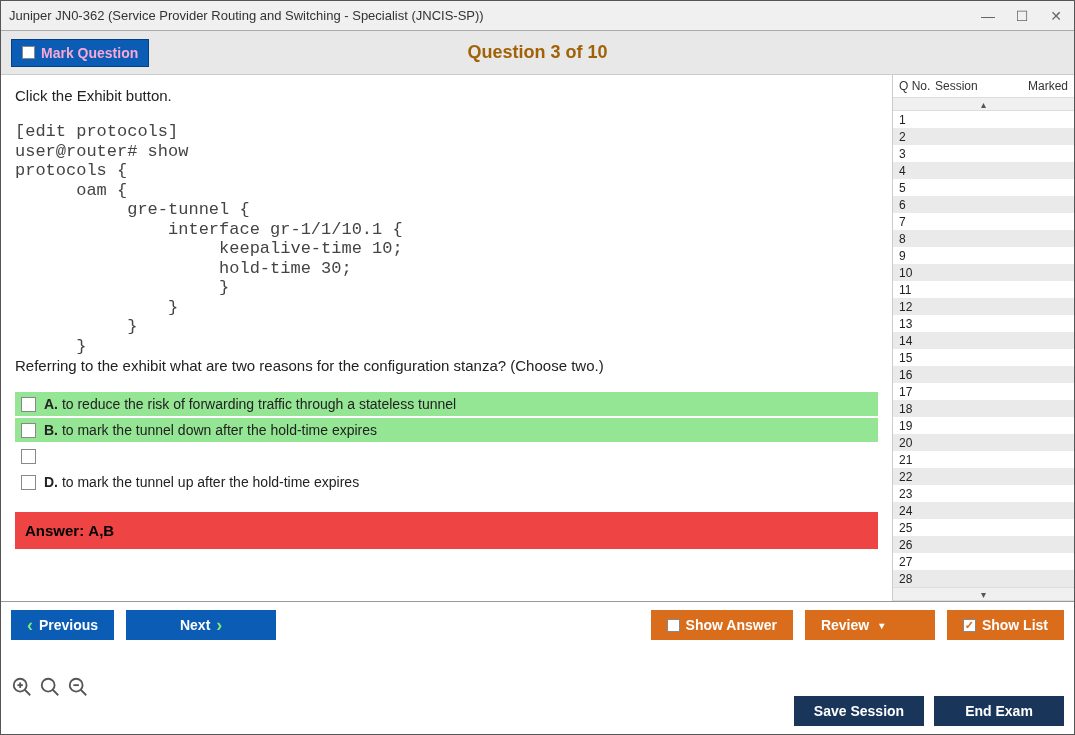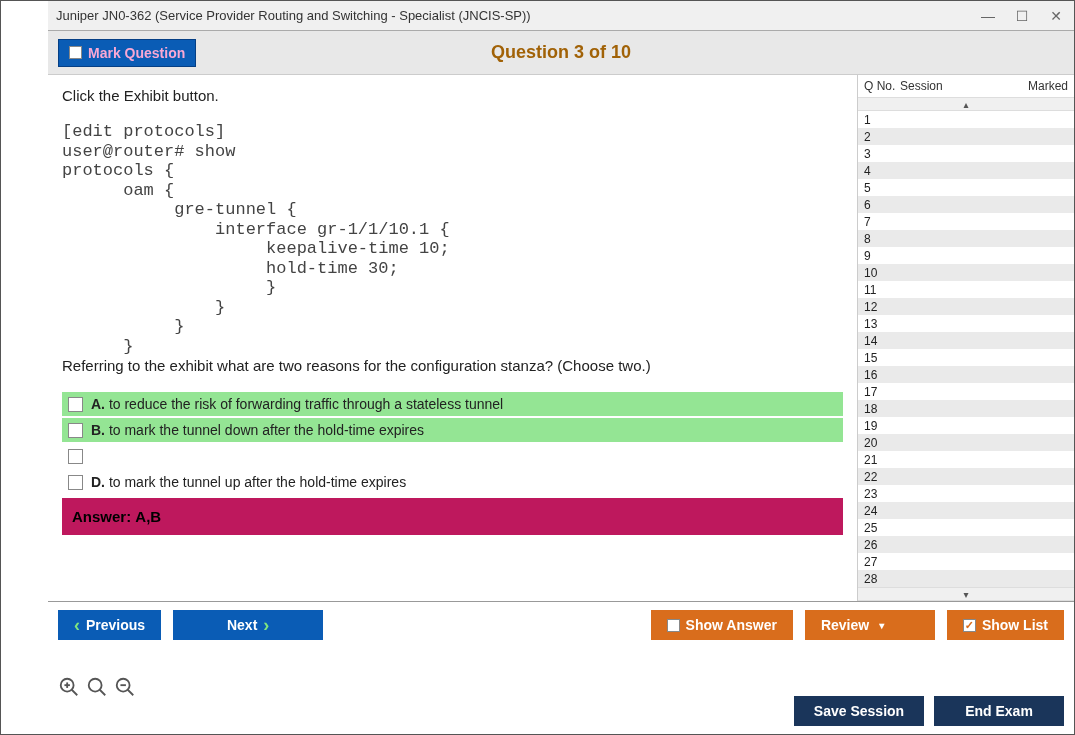--- a/index.html
+++ b/index.html
@@ -1,37 +1,37 @@
 <!DOCTYPE html>
 <html><head>
 <meta charset="utf-8">
 <style>
   * { box-sizing: border-box; margin: 0; padding: 0; }
   body { font-family: "Segoe UI", Arial, sans-serif; background: #fff; width: 1075px; height: 735px; overflow: hidden; }
-  .window { border: 1px solid #555; width: 1075px; height: 735px; display: flex; flex-direction: column; background: #fff; padding-left: 47px; }
+  .window { border: 1px solid #555; width: 1075px; height: 735px; display: flex; flex-direction: column; background: #fff; }
   .title-bar { display: flex; align-items: center; height: 30px; background: #f0f0f0; border-bottom: 1px solid #aaa; padding: 0 8px; font-size: 13px; color: #333; }
   .title-bar .title { flex: 1; }
   .win-controls { display: flex; gap: 14px; color: #666; }
   .win-controls span { display:flex; align-items:center; justify-content:center; width:20px; height:20px; font-size:14px; cursor:default; }
   .toolbar { display: flex; align-items: center; height: 44px; background: #e8e8e8; border-bottom: 1px solid #ccc; padding: 0 10px; position: relative; }
   .mark-btn { background: #0a5cb5; color: #f9a8d4; border: 1px solid #053f85; padding: 5px 10px; font-size: 14px; font-weight: bold; display: flex; align-items: center; gap: 6px; cursor: pointer; }
   .mark-btn .chk { width: 13px; height: 13px; background: #fff; border: 1px solid #888; }
   .question-header { position:absolute; left:0; right:0; text-align:center; font-size: 18px; font-weight: bold; color: #a16207; pointer-events:none; }
   .main { flex: 1; display: flex; overflow: hidden; }
   .left { flex: 1; display: flex; flex-direction: column; overflow: hidden; }
   .content { flex: 1; overflow-y: auto; padding: 12px 14px; position: relative; }
   .instruction { font-size: 15px; color: #222; margin-bottom: 18px; }
   .exhibit { font-family: "Courier New", monospace; font-size: 17px; color: #444; white-space: pre; line-height: 1.15; }
   .prompt { font-size: 15px; color: #222; margin-bottom: 18px; }
   .option { display:flex; align-items:flex-start; gap:8px; padding:4px 6px; margin-bottom:2px; font-size:14px; color:#222; }
   .option.correct { background: #94e594; }
   .option .chkbox { width:15px; height:15px; border:1px solid #888; background:#fff; margin-top:1px; flex-shrink:0; }
-  .answer-box { background: #be185d; padding: 10px; margin-top: 4px; font-size: 15px; }
+  .answer-box { background: #ef4444; padding: 10px; margin-top: 18px; font-size: 15px; }
   .answer-box .label { font-weight: bold; }
-  .right { width: 217px; border-left: 1px solid #ccc; display:flex; flex-direction:column; }
+  .right { width: 182px; border-left: 1px solid #ccc; display:flex; flex-direction:column; }
   .nav-header { display:flex; font-size:12px; color:#333; padding:4px 6px; }
   .nav-header span:nth-child(1){ width:36px; }
   .nav-header span:nth-child(2){ flex:1; }
   .nav-header span:nth-child(3){ width:48px; text-align:right; }
   .nav-body { flex:1; overflow-y:auto; }
   .nav-scroll-btn { height:14px; display:flex; align-items:center; justify-content:center; background:#f0f0f0; font-size:10px; color:#555; border-top:1px solid #ddd; border-bottom:1px solid #ddd; }
   .nav-row { display:flex; font-size:12px; color:#222; height:17px; align-items:center; padding:0 6px; }
   .nav-row.even { background:#eaeaea; }
   .nav-row span:nth-child(1){ width:36px; }
   .footer { border-top: 1px solid #999; padding: 8px 10px; background: #fff; }

